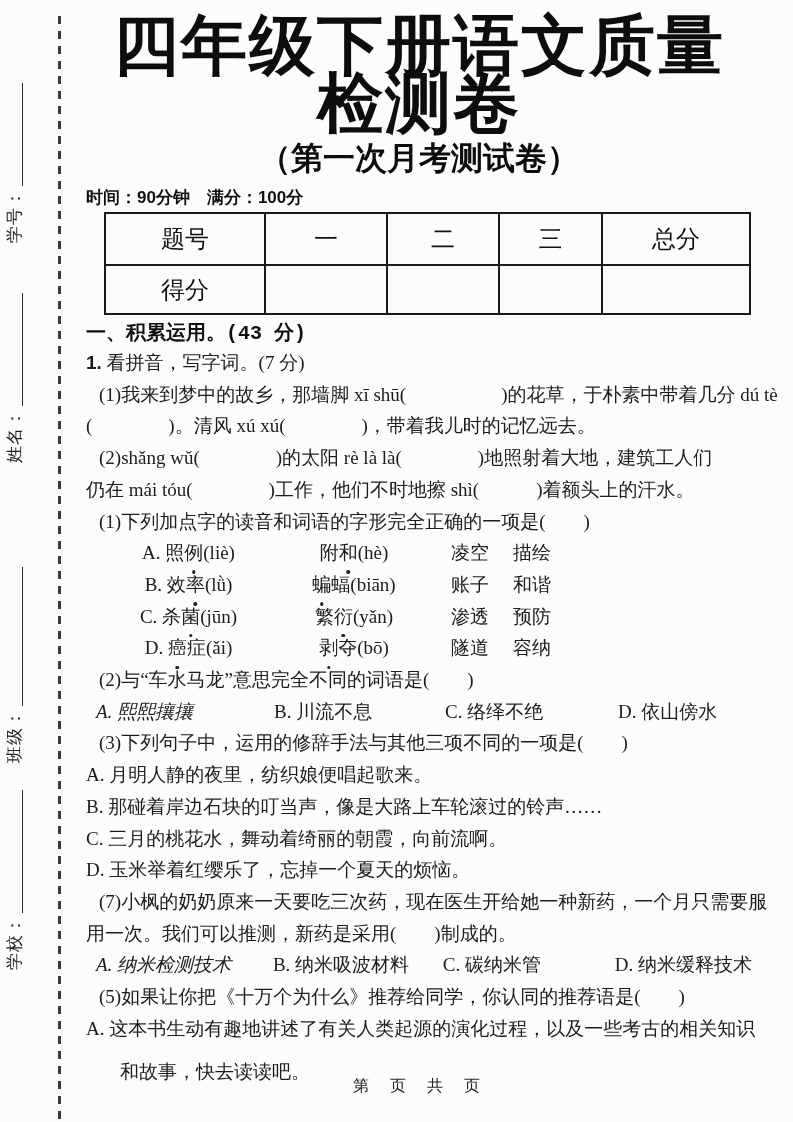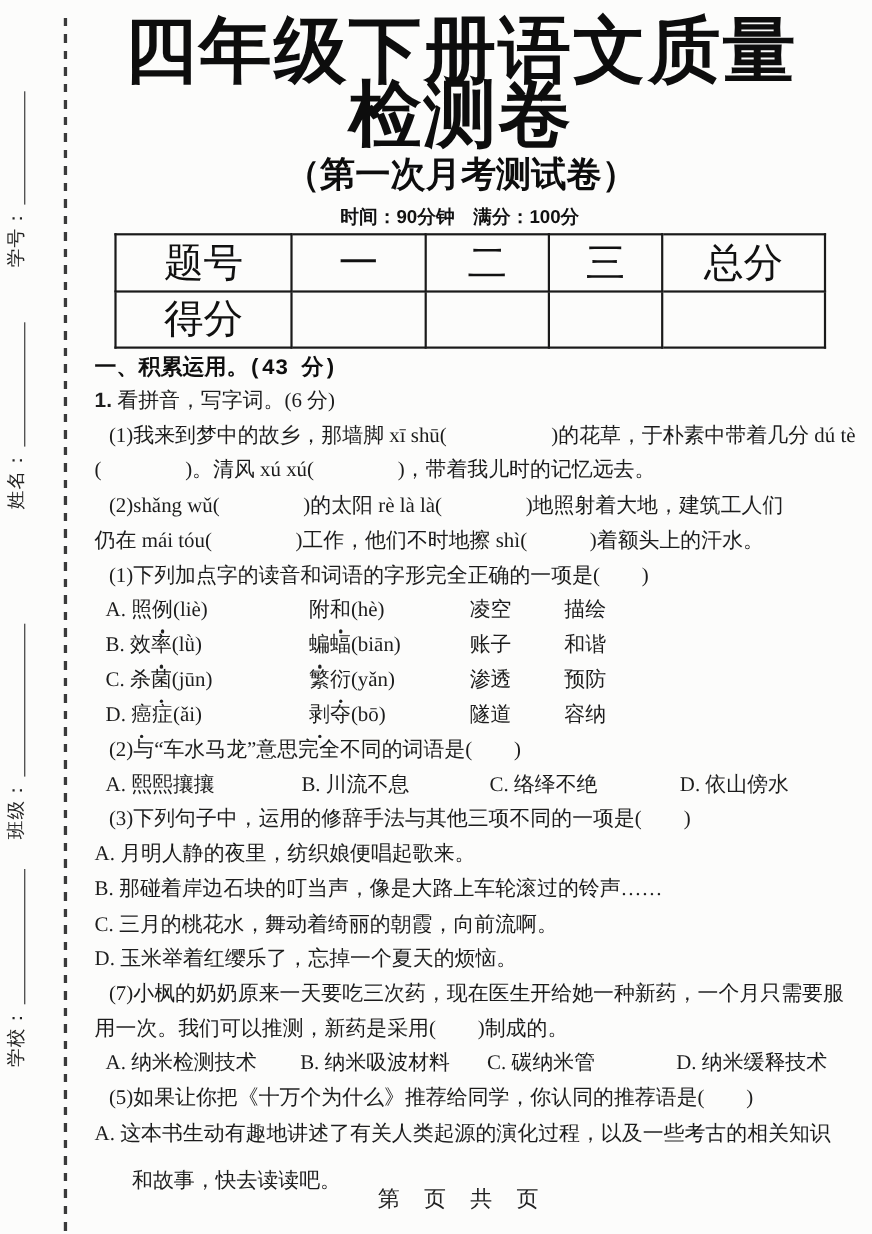--- a/index.html
+++ b/index.html
@@ -35,67 +35,67 @@
     margin:16px 0 0 0;text-align:center;
     font-family:"Liberation Sans",sans-serif;
     font-size:66px;line-height:58px;font-weight:800;letter-spacing:2px;color:#0d0d0d;
   }
   .subtitle{
     margin:4px 0 0 0;text-align:center;
     font-family:"Liberation Sans",sans-serif;
     font-size:32px;line-height:44px;font-weight:700;color:#0d0d0d;
   }
   .time-info{
-    margin:6px 2px 0 0;text-align:center;
+    margin:6px 2px 0 0;text-align:left;
     font-family:"Liberation Sans",sans-serif;
     font-size:17px;font-weight:700;color:#111;
   }
   
   .score-table{
     border-collapse:collapse;table-layout:fixed;
     margin:3px 0 0 18px;width:645px;
   }
   .score-table th,.score-table td{
     border:2.4px solid #1a1a1a;
     text-align:center;vertical-align:middle;
-    font-weight:400;font-size:36px;color:#111;
+    font-weight:400;font-size:24px;color:#111;
     padding:0;
   }
   .score-table tr:first-child th{height:50px;}
   .score-table tr:last-child td{height:47px;text-align:center;}
   
   .s1-title{
     margin:5px 0 0 0;
     font-family:Liberation Mono, monospace;
     font-size:20px;line-height:27px;font-weight:700;color:#0f0f0f;
   }
   .line{margin:0;font-size:19px;line-height:31.7px;white-space:nowrap;}
   .ind{padding-left:13px;}
   .ind2{padding-left:34px;margin-top:12px;}
   .qnum{font-family:"Liberation Sans",sans-serif;font-weight:700;}
   
-  .optrow4{display:flex;padding-left:10px;}
+  .optrow4{display:flex;padding-left:10px;text-align:center;}
   .optrow4 .w1{width:185px;}
   .optrow4 .w2{width:146px;}
   .optrow4 .w3{width:86px;}
   
   .optrow{display:flex;padding-left:10px;}
-  .optrow .o1{width:178px;}
+  .optrow .o1{width:178px;font-style:italic;}
   .optrow .o2{width:171px;}
   .optrow .o3{width:173px;}
   
   .dotchar{position:relative;display:inline-block;}
   .dotchar::after{
     content:"";position:absolute;left:50%;bottom:-5px;
     width:3.5px;height:3.5px;border-radius:50%;background:#222;
     transform:translateX(-50%);
   }
   .page-footer{
     position:absolute;left:86px;top:1076px;width:666px;
-    text-align:center;font-size:20px;color:#222;
+    text-align:center;font-size:16px;color:#222;
     letter-spacing:5px;word-spacing:7px;
   }
 </style>
 </head>
 <body>
 
 <div class="page">
 
   <div class="margin-divider"></div>
 
@@ -143,21 +143,21 @@
         <td></td>
         <td></td>
         <td></td>
         <td></td>
       </tr>
     </tbody>
       </table>
 
     <div class="s1-title">一、积累运用。(43 分)</div>
 
-    <p class="line"><span class="qnum">1.</span><span> 看拼音，写字词。(6 分)</span></p>
+    <p class="line"><span class="qnum">1.</span><span> 看拼音，写字词。(7 分)</span></p>
     <p class="line ind">(1)我来到梦中的故乡，那墙脚 xī shū(　　　　　)的花草，于朴素中带着几分 dú tè</p>
     <p class="line">(　　　　)。清风 xú xú(　　　　)，带着我儿时的记忆远去。</p>
     <p class="line ind">(2)shǎng wǔ(　　　　)的太阳 rè là là(　　　　)地照射着大地，建筑工人们</p>
     <p class="line">仍在 mái tóu(　　　　)工作，他们不时地擦 shì(　　　)着额头上的汗水。</p>
 
 
     <p class="line ind">(1)下列加点字的读音和词语的字形完全正确的一项是(　　)</p>
 
     <div class="line optrow4">
       <span class="w1"><span>A. 照</span><span class="dotchar">例</span><span>(liè)</span></span>

